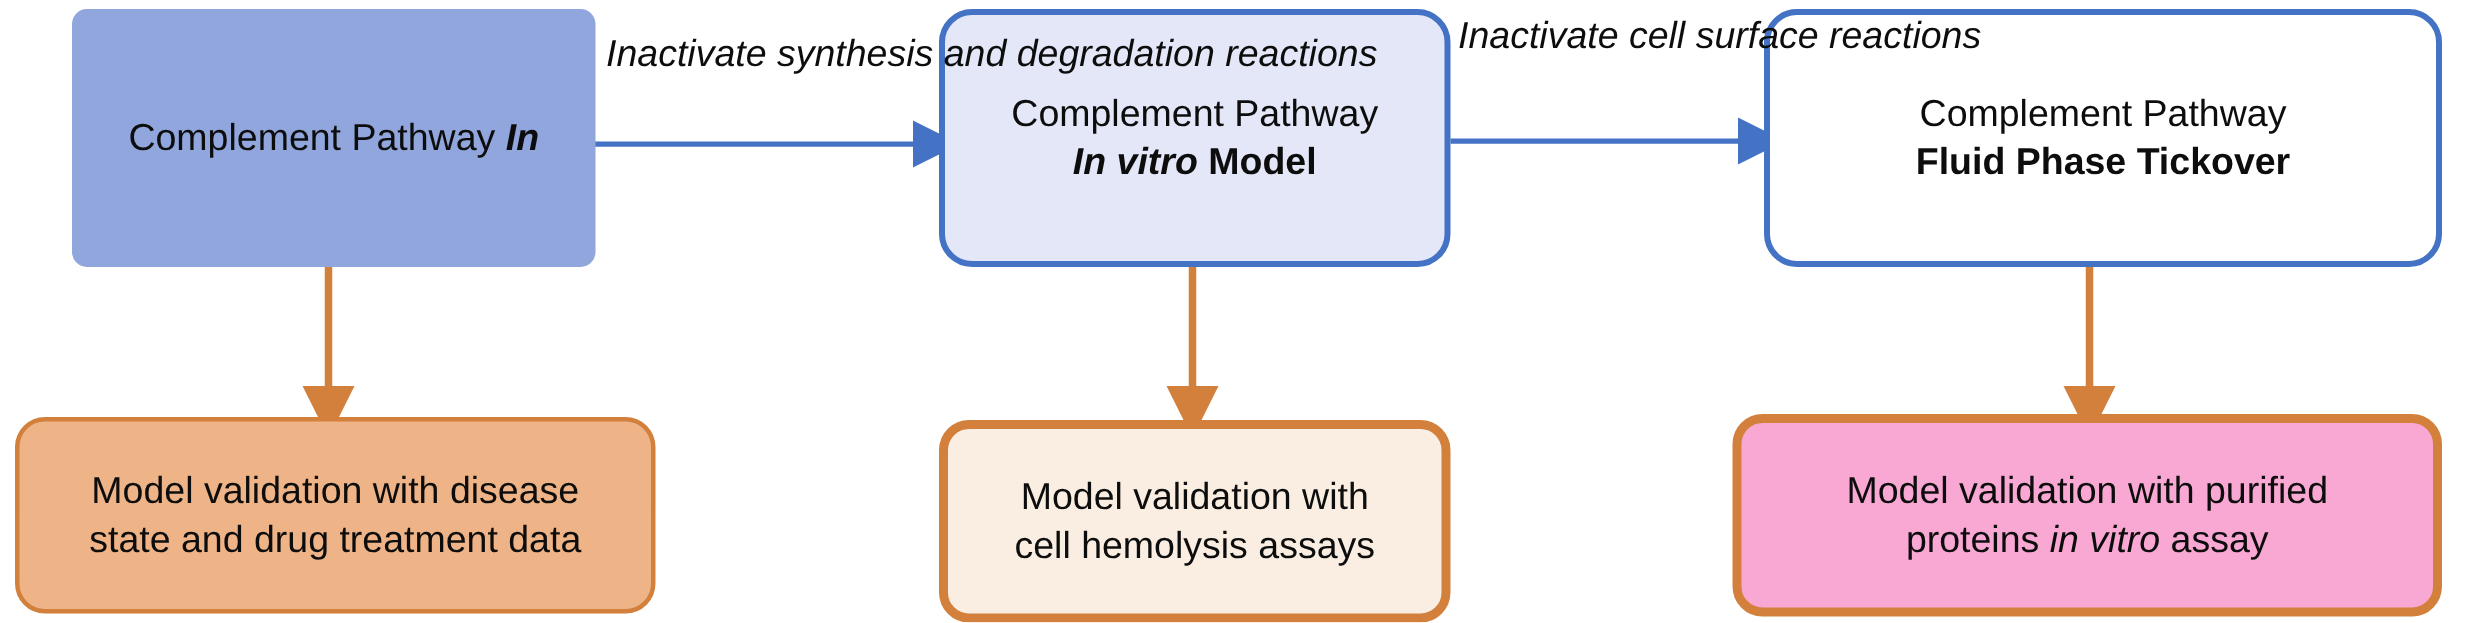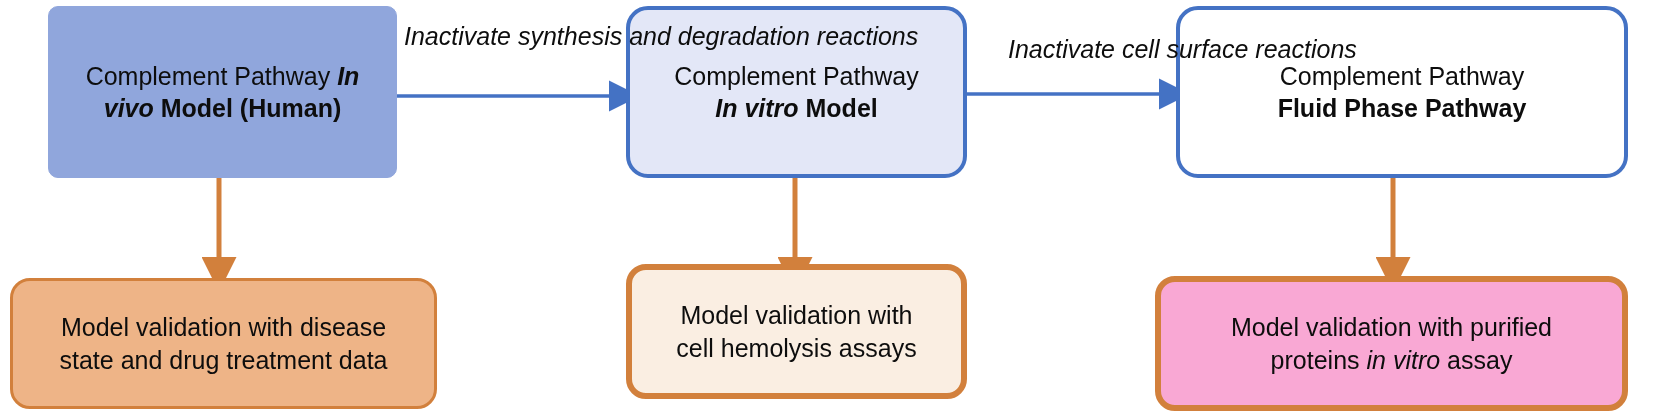--- a/index.html
+++ b/index.html
@@ -62,21 +62,21 @@
   
   .bot-node { font-size: 25px; }
 
   #node-val-disease {
     left: 10px;  top: 278px; width: 427px; height: 131px;
     background: #EEB487;
     border: 3px solid #D2803C;
     border-radius: 20px;
   }
   #node-val-hemolysis {
-    left: 626px; top: 264px; width: 341px; height: 135px;
+    left: 626px; top: 280px; width: 341px; height: 135px;
     background: #FAEEE2;
     border: 6px solid #D2803C;
     border-radius: 20px;
   }
   #node-val-purified {
     left: 1155px; top: 276px; width: 473px; height: 135px;
     background: #f9a8d4;
     border: 6px solid #D2803C;
     border-radius: 20px;
   }
@@ -85,21 +85,21 @@
   .edge-label {
     position: absolute;
     font-style: italic;
     font-size: 25px;
     color: #0d0d0d;
     text-align: left;
     line-height: 1.32;
     white-space: nowrap;
   }
   #label-edge-1 { left: 404px; top: 20px;  width: 216px; }
-  #label-edge-2 { left: 972px; top: 33px;  width: 210px; margin-left: 36px; }
+  #label-edge-2 { left: 972px; top: 8px;  width: 210px; }
 
   
   #connectors {
     position: absolute;
     left: 0; top: 0;
     width: 1658px; height: 415px;
     pointer-events: none;
   }
 
   .b-i { font-weight: bold; font-style: italic; }
@@ -128,35 +128,34 @@
     <line x1="219" y1="178" x2="219" y2="262" stroke="#D2803C" stroke-width="5" marker-end="url(#arrowOrange)"></line>
 
     <line x1="795" y1="178" x2="795" y2="262" stroke="#D2803C" stroke-width="5" marker-end="url(#arrowOrange)"></line>
 
     <line x1="1393" y1="178" x2="1393" y2="262" stroke="#D2803C" stroke-width="5" marker-end="url(#arrowOrange)"></line>
   </svg>
 
   <div class="node top-node" id="node-invivo">
     <span class="txt">
       <span class="ln"><span>Complement Pathway </span><span class="b-i">In</span></span>
-      <span class="ln"><span class="b-i">vivo</span><span class="b"> Model (Human)</span></span>
     </span>
   </div>
 
   <div class="node top-node" id="node-invitro">
     <span class="txt">
       <span class="ln">Complement Pathway</span>
       <span class="ln"><span class="b-i">In vitro</span><span class="b"> Model</span></span>
     </span>
   </div>
 
   <div class="node top-node" id="node-tickover">
     <span class="txt">
       <span class="ln">Complement Pathway</span>
-      <span class="ln b">Fluid Phase Pathway</span>
+      <span class="ln b">Fluid Phase Tickover</span>
     </span>
   </div>
 
   <div class="edge-label" id="label-edge-1">
     <span class="ln">Inactivate</span>
     <span class="ln">synthesis and</span>
     <span class="ln">degradation</span>
     <span class="ln">reactions</span>
   </div>
 

